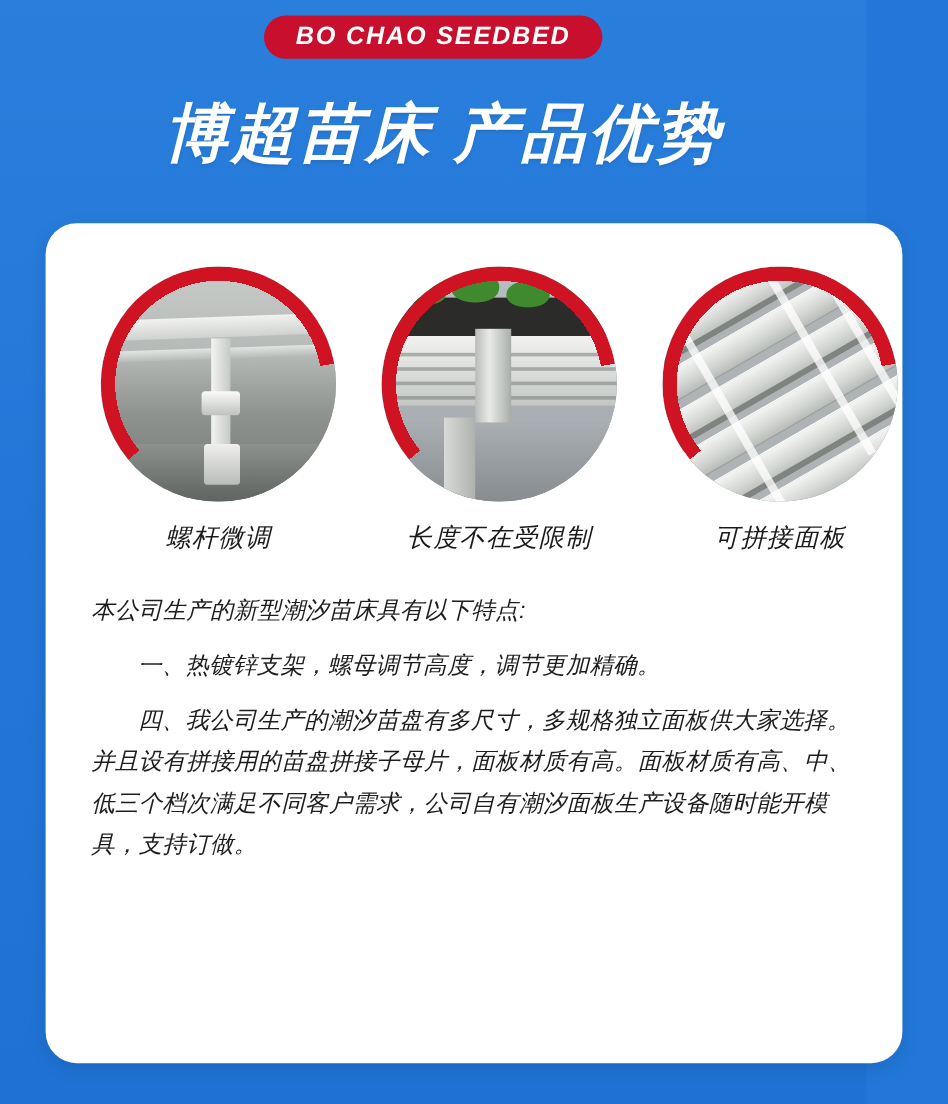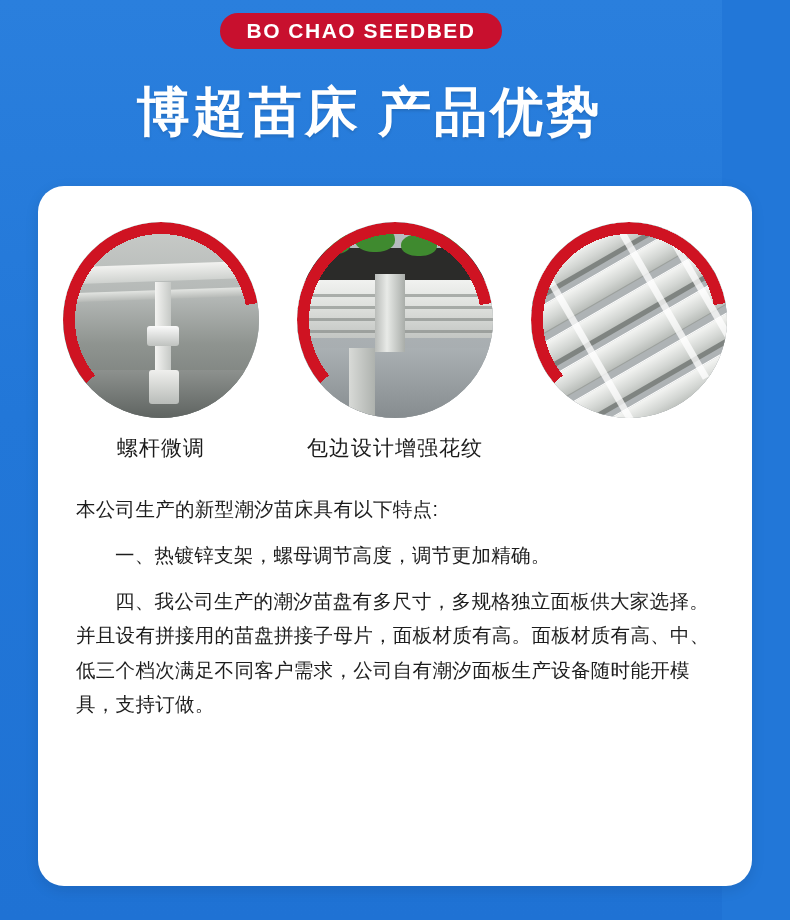--- a/index.html
+++ b/index.html
@@ -12,20 +12,21 @@
     background: #2277d8;
     font-family: "Liberation Sans", sans-serif;
     overflow: hidden;
   }
   .page {
     position: relative;
     width: 722px;
     height: 920px;
     background: linear-gradient(180deg, #2a7fdd 0%, #2277d8 45%, #1f72d4 100%);
     box-sizing: border-box;
+    font-style: italic;
   }
 
   
   .badge-wrap {
     display: flex;
     justify-content: center;
     padding-top: 13px;
   }
   .badge {
     background: #c8102e;
@@ -63,21 +64,21 @@
     border-radius: 26px;
     box-shadow: 0 4px 14px rgba(0,0,0,0.10);
     box-sizing: border-box;
     padding: 0;
     overflow: hidden;
   }
 
   
   .features {
     display: flex;
-    justify-content: center;
+    justify-content: space-between;
     padding: 36px 46px 0 46px;
     box-sizing: border-box;
     gap: 38px;
   }
   .feature {
     width: 196px;
     display: flex;
     flex-direction: column;
     align-items: center;
   }
@@ -290,41 +291,42 @@
               <div class="groove" style="top:14px;"></div>
               <div class="groove" style="top:26px;"></div>
               <div class="groove" style="top:38px;"></div>
               <div class="groove" style="top:50px;"></div>
             </div>
             <div class="corner"></div>
             <div class="leg"></div>
           </div>
           <div class="ring"></div>
         </div>
-        <div class="feature-label">包边设计增强花纹</div>
+        <div class="feature-label">长度不在受限制</div>
       </div>
 
       <div class="feature">
         <div class="circle">
           <div class="photo photo-3">
             <div class="panel" style="top:-10px;"></div>
             <div class="panel" style="top:28px;"></div>
             <div class="panel" style="top:66px;"></div>
             <div class="panel" style="top:104px;"></div>
             <div class="panel" style="top:142px;"></div>
             <div class="panel" style="top:180px;"></div>
             <div class="seam" style="top:14px;"></div>
             <div class="seam" style="top:90px;"></div>
             <div class="seam" style="top:166px;"></div>
             <div class="ridge" style="left:-20px; top:40px;"></div>
             <div class="ridge" style="left:60px; top:98px;"></div>
             <div class="ridge" style="left:-56px; top:150px;"></div>
           </div>
           <div class="ring"></div>
         </div>
+        <div class="feature-label">可拼接面板</div>
       </div>
 
     </div>
 
     <div class="body-copy">
       <p>本公司生产的新型潮汐苗床具有以下特点:</p>
       <p class="indent">一、热镀锌支架，螺母调节高度，调节更加精确。</p>
       <p class="indent">四、我公司生产的潮汐苗盘有多尺寸，多规格独立面板供大家选择。并且设有拼接用的苗盘拼接子母片，面板材质有高。面板材质有高、中、低三个档次满足不同客户需求，公司自有潮汐面板生产设备随时能开模具，支持订做。</p>
     </div>
 

